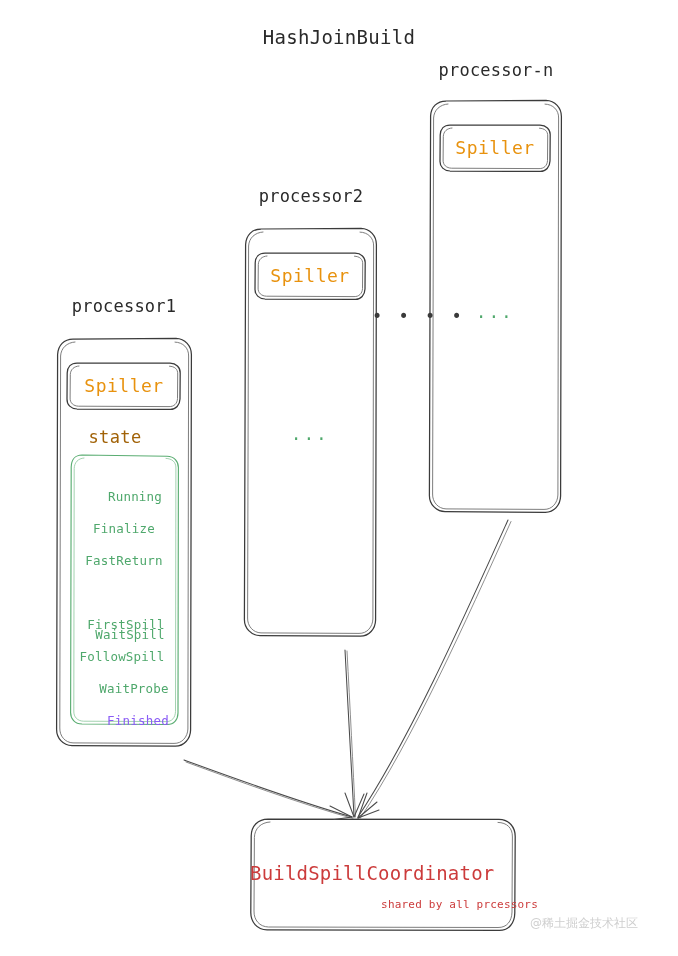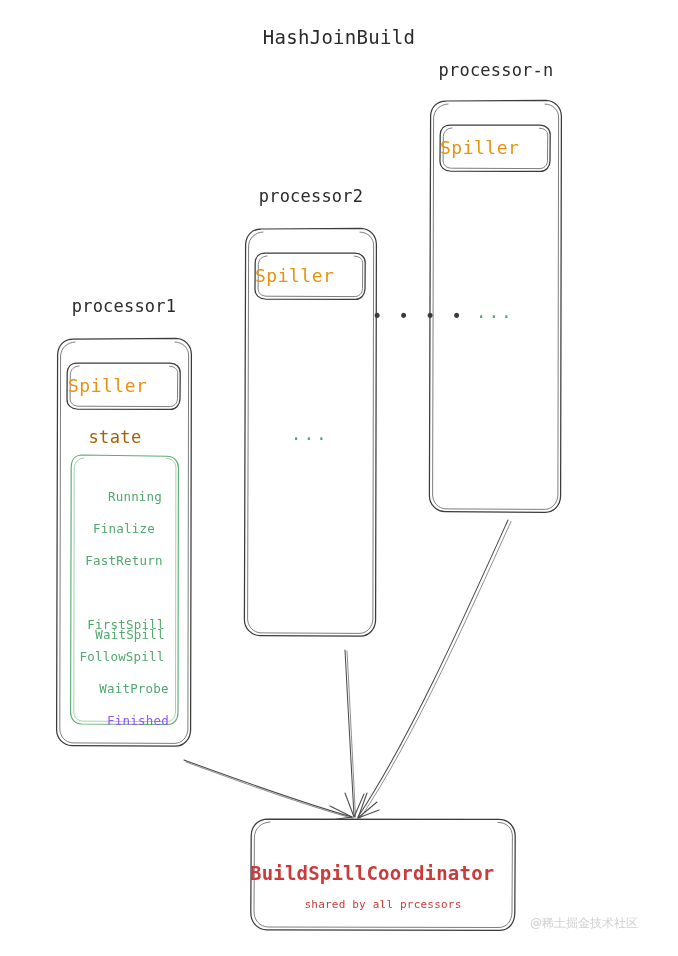--- a/index.html
+++ b/index.html
@@ -93,20 +93,21 @@
   .proc-label {
     font-size: 17px;
     color: #2a2a2a;
     letter-spacing: 0.2px;
     text-align: center;
   }
 
   .spiller-text {
     font-size: 18px;
     letter-spacing: 0.5px;
+    text-align: center;
     font-weight: 500;
   }
 
   .state-title {
     font-size: 17px;
     text-align: center;
     letter-spacing: 0.4px;
   }
 
   .state-item {
@@ -127,31 +128,30 @@
     width: 56px;
     text-align: center;
     font-size: 17px;
     letter-spacing: 3px;
     color: #3a3a3a;
   }
 
   #coord-title {
     left: 250px;
     top: 862px;
-    width: 224px;
-    text-align: center;
+    width: 266px;
     font-size: 19px;
     letter-spacing: 0.2px;
-    font-weight: 700;
+    font-weight: 400;
   }
   #coord-sub {
-    left: 242px;
+    left: 256px;
     top: 898px;
     width: 282px;
-    text-align: center;
+    text-align: right;
     font-size: 11px;
     letter-spacing: 0.2px;
   }
 
   #watermark {
     left: 530px;
     top: 915px;
     width: 140px;
     font-size: 12px;
     color: #cfcfcf;

